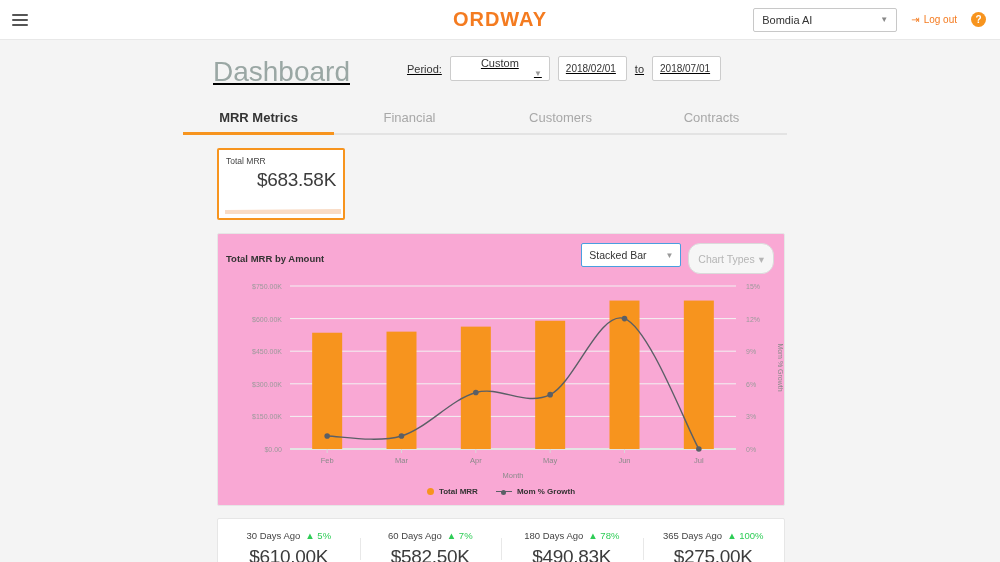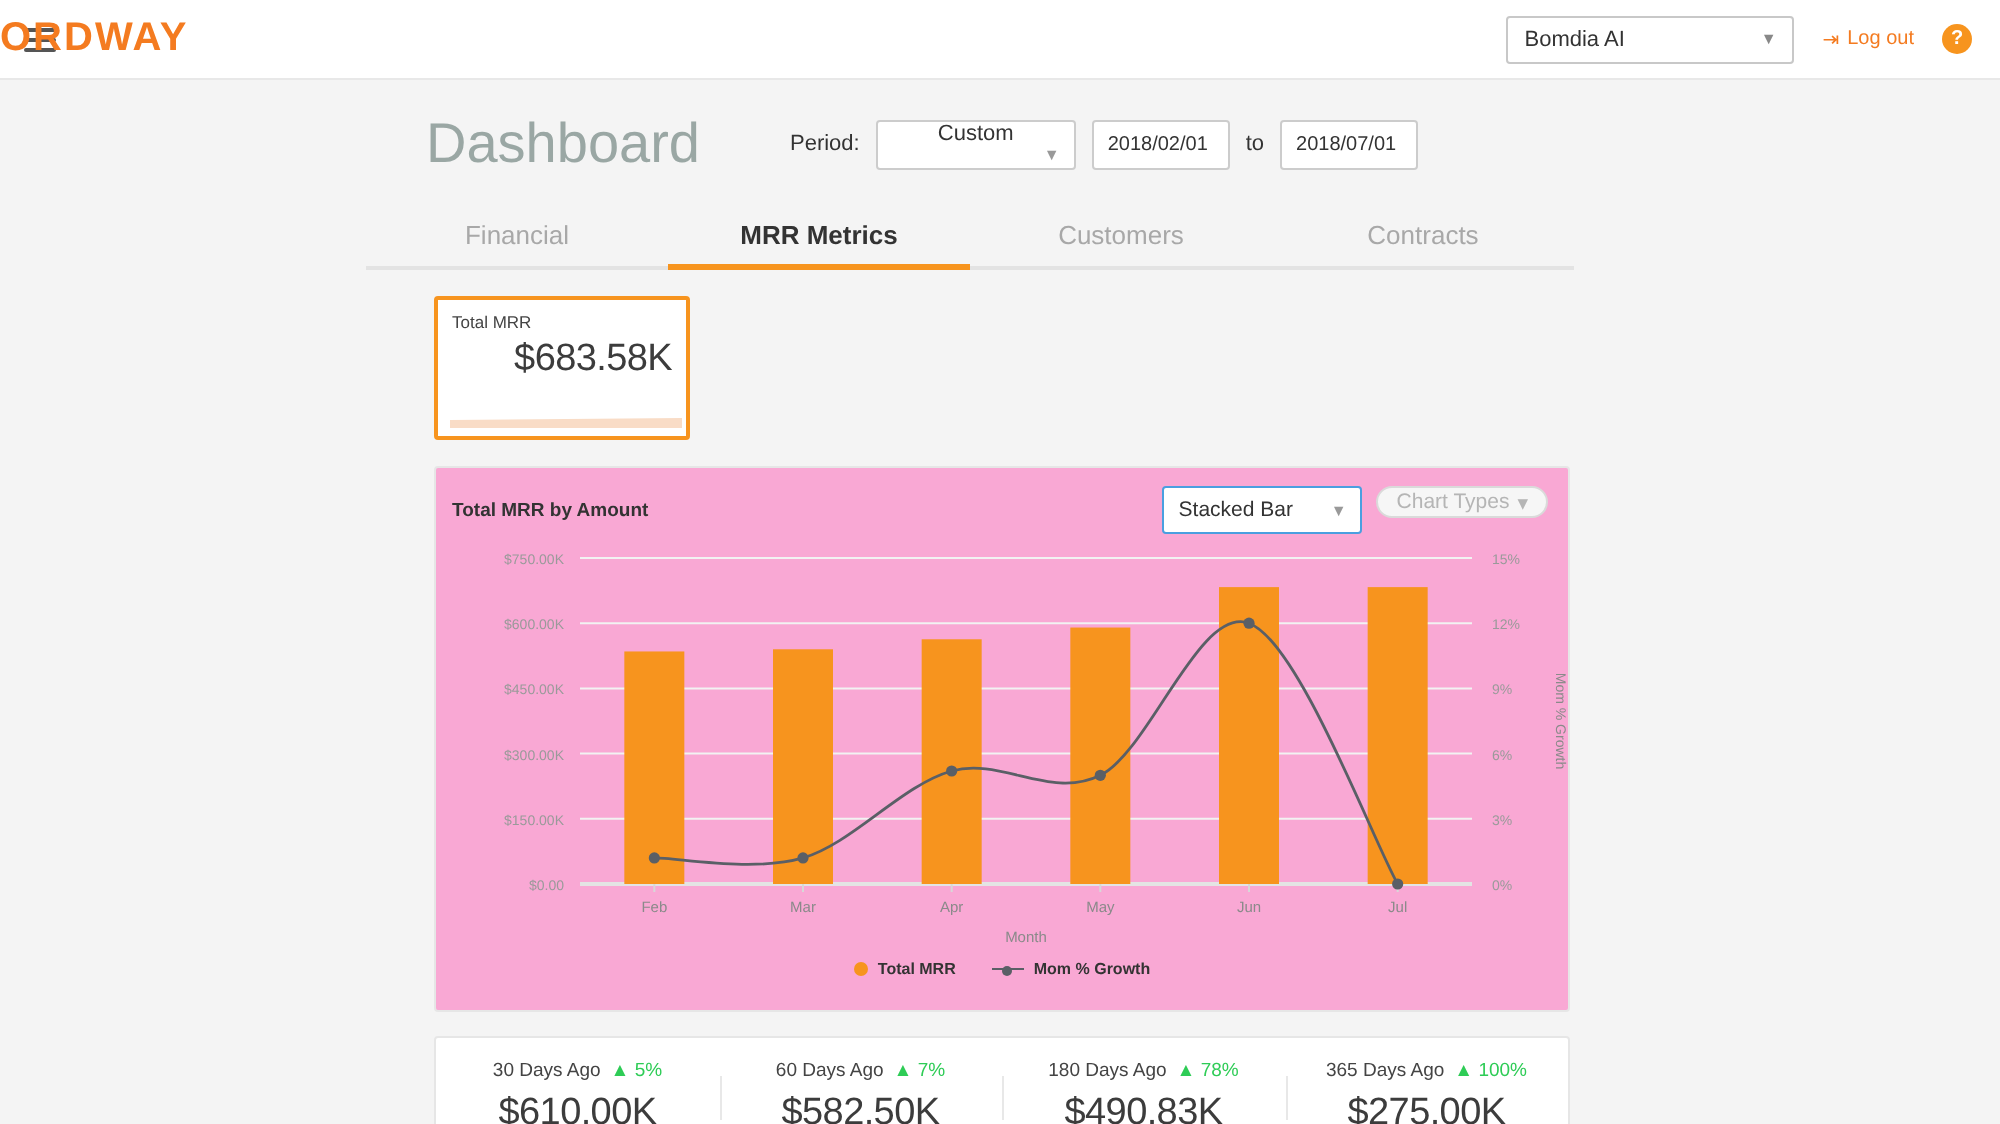--- a/index.html
+++ b/index.html
@@ -16,21 +16,21 @@
     display: flex; align-items: center;
     border-bottom: 1px solid #e8e8e8;
     position: relative;
   }
   .hamburger {
     width: 16px; margin-left: 12px; cursor: pointer;
     display: flex; flex-direction: column; gap: 3px;
   }
   .hamburger i { display: block; height: 2px; background: #555; border-radius: 1px; }
   .logo {
-    position: absolute; left: 0; right: 0; 
+    position: absolute; left: 0; right: 0; text-align: center;
     font-size: 20px; font-weight: bold; letter-spacing: 1px;
     color: #f47b20; pointer-events: none;
   }
   .topright {
     margin-left: auto; display: flex; align-items: center;
     gap: 14px; padding-right: 14px; z-index: 2;
   }
   .tenant-select {
     width: 144px; height: 24px; border: 1px solid #c8c8c8; background: #fff;
     border-radius: 2px; font-size: 11px; color: #333;
@@ -44,22 +44,22 @@
   .logout .ico { font-size: 10px; }
   .help-icon {
     width: 15px; height: 15px; border-radius: 50%; background: #f7941e;
     color: #fff; font-size: 10px; font-weight: bold;
     display: flex; align-items: center; justify-content: center; cursor: pointer;
   }
 
   
   .page { padding: 0 0 0 0; }
   .titlerow {
-    display: flex; align-items: center;
-    padding: 16px 0 10px 213px; gap: 0;
+    display: flex; align-items: flex-start;
+    padding: 16px 0 10px 213px; gap: 12px; text-decoration: underline;
   }
   .page-title { font-size: 28px; color: #9aa7a4; font-weight: normal; }
   .period-wrap {
     display: flex; align-items: center; gap: 8px;
     margin-left: 45px; font-size: 11px; color: #444;
   }
   .period-label { font-size: 11px; color: #333; }
   .period-select {
     width: 100px; height: 25px; border: 1px solid #ccc; background: #fff;
     border-radius: 2px; font-size: 11px; color: #333;
@@ -115,21 +115,21 @@
   }
   .chart-title { font-size: 9.5px; color: #333; font-weight: bold; }
   .chart-controls { margin-left: auto; display: flex; gap: 7px; padding-left: 16px; }
   .type-select {
     width: 100px; height: 24px; border: 1px solid #4a9fe0; background: #fff;
     border-radius: 2px; font-size: 10.5px; color: #333;
     display: flex; align-items: center; padding: 0 7px; cursor: pointer;
   }
   .type-select .caret { margin-left: auto; color: #999; font-size: 8px; }
   .chart-types-btn {
-    height: 16px; border: 1px solid #dadada; background: #f6f6f6;
+    height: 31px; border: 1px solid #dadada; background: #f6f6f6;
     border-radius: 12px; font-size: 10.5px; color: #b5b5b5;
     display: flex; align-items: center; padding: 0 9px; cursor: pointer; gap: 4px;
   }
   .plot-wrap { position: relative; height: 228px; }
   .legend {
     position: absolute; left: 0; right: 0; bottom: 6px;
     display: flex; justify-content: center; gap: 18px;
     font-size: 8px; color: #333; font-weight: bold;
   }
   .legend-item { display: flex; align-items: center; gap: 5px; cursor: pointer; }
@@ -203,25 +203,25 @@
         <span>2018/02/01</span>
       </div>
       <span class="to-label">to</span>
       <div class="date-input">
         <span>2018/07/01</span>
       </div>
     </div>
   </div>
 
   <div class="tabs">
+    <div class="tab active">
+      <span>MRR Metrics</span>
+    </div>
     <div class="tab">
       <span>Financial</span>
-    </div>
-    <div class="tab active">
-      <span>MRR Metrics</span>
     </div>
     <div class="tab">
       <span>Customers</span>
     </div>
     <div class="tab">
       <span>Contracts</span>
     </div>
   </div>
 
   <div class="kpi-row">

